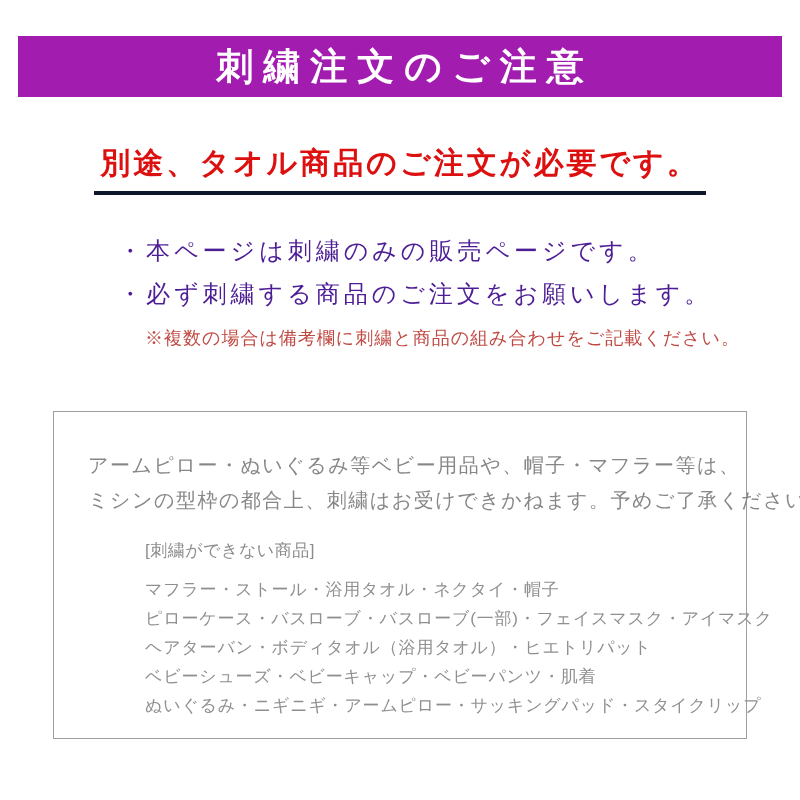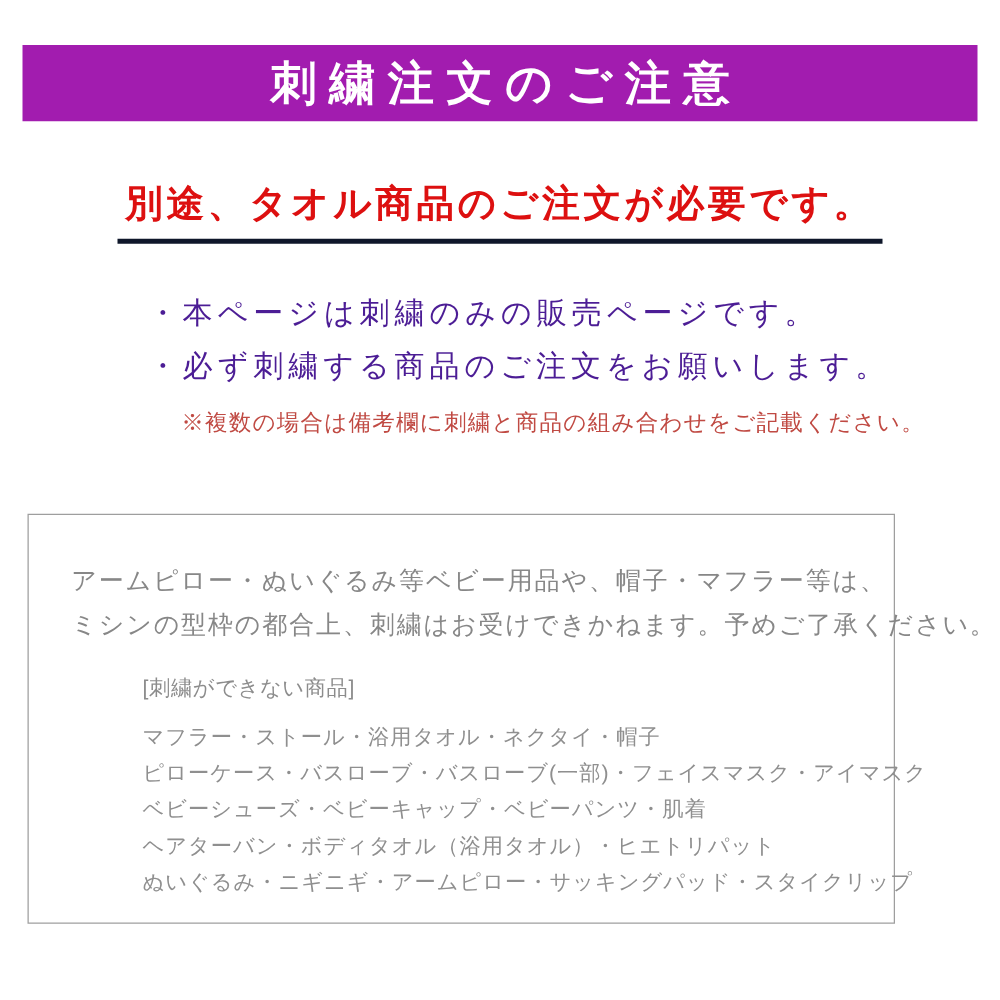--- a/index.html
+++ b/index.html
@@ -67,21 +67,21 @@
   .note-line {
     color: #c04a43;
     font-size: 18px;
     letter-spacing: 1px;
     line-height: 30px;
     white-space: nowrap;
   }
 
   
   .restriction-box {
-    margin: 58px 0 0 22px;
+    margin: 58px 0 0 53px;
     width: 694px;
     height: 328px;
     border: 1px solid #9e9e9e;
     background: #ffffff;
     padding: 36px 17px 0 34px;
   }
   .box-intro-line {
     color: #878787;
     font-size: 20px;
     letter-spacing: 1.5px;
@@ -132,19 +132,19 @@
 
   <div class="restriction-box">
     <p class="box-intro-line">アームピロー・ぬいぐるみ等ベビー用品や、帽子・マフラー等は、</p>
     <p class="box-intro-line">ミシンの型枠の都合上、刺繍はお受けできかねます。予めご了承ください。</p>
 
     <p class="box-list-label">[刺繍ができない商品]</p>
 
     <ul class="box-list">
       <li class="box-list-line">マフラー・ストール・浴用タオル・ネクタイ・帽子</li>
       <li class="box-list-line">ピローケース・バスローブ・バスローブ(一部)・フェイスマスク・アイマスク</li>
+      <li class="box-list-line">ヘアターバン・ボディタオル（浴用タオル）・ヒエトリパット</li>
       <li class="box-list-line">ベビーシューズ・ベビーキャップ・ベビーパンツ・肌着</li>
-      <li class="box-list-line">ヘアターバン・ボディタオル（浴用タオル）・ヒエトリパット</li>
       <li class="box-list-line">ぬいぐるみ・ニギニギ・アームピロー・サッキングパッド・スタイクリップ</li>
     </ul>
   </div>
 
 </div>
 
 </body></html>

